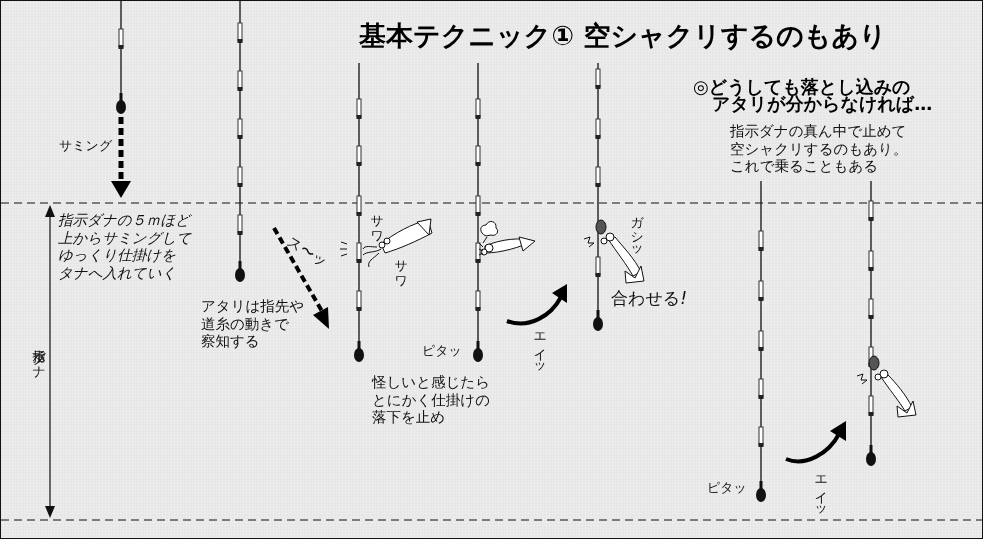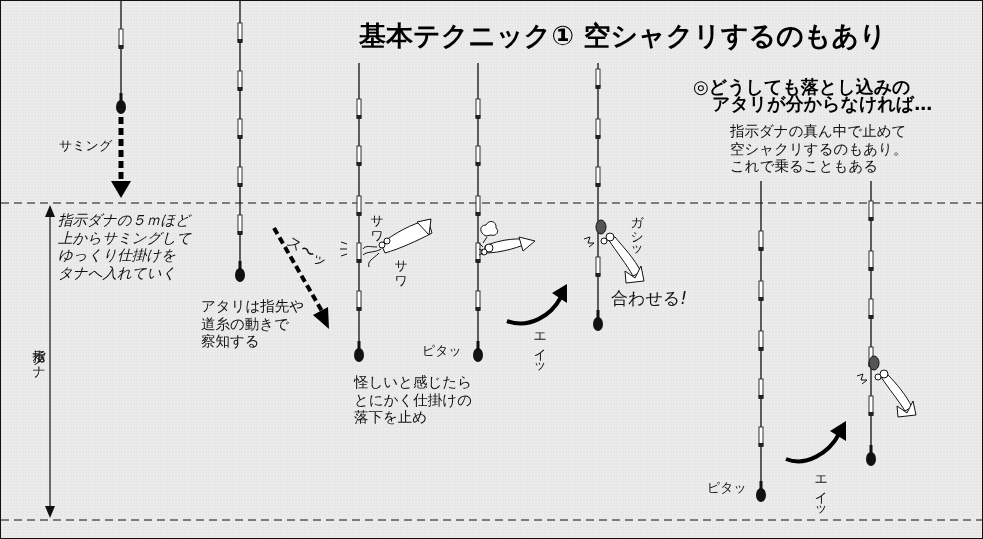--- a/index.html
+++ b/index.html
@@ -187,21 +187,21 @@
 上からサミングして
 ゆっくり仕掛けを
 タナへ入れていく</div>
   <div class="txt body" style="left:200px; top:297px;">アタリは指先や
 道糸の動きで
 察知する</div>
   <div class="txt body" style="left:292px; top:232px; transform: rotate(32deg); transform-origin: left top;">ス〜ッ</div>
 
   <div class="txt small vert" style="left:368px; top:205px;">サワ</div>
   <div class="txt small vert" style="left:392px; top:250px;">サワ</div>
-  <div class="txt body" style="left:353px; top:373px;">怪しいと感じたら
+  <div class="txt body" style="left:371px; top:373px;">怪しいと感じたら
 とにかく仕掛けの
 落下を止め</div>
 
   <div class="txt small" style="left:421px; top:342px;">ピタッ</div>
   <div class="txt small vert" style="left:531px; top:323px;">エイッ</div>
 
   <div class="txt small vert" style="left:628px; top:206px;">ガシッ</div>
   <div class="txt bold" style="left:610px; top:287px; font-size:17px;"><span>合わせる</span><span style="font-style:italic;">!</span></div>
 
   <div class="txt small" style="left:706px; top:479px;">ピタッ</div>

